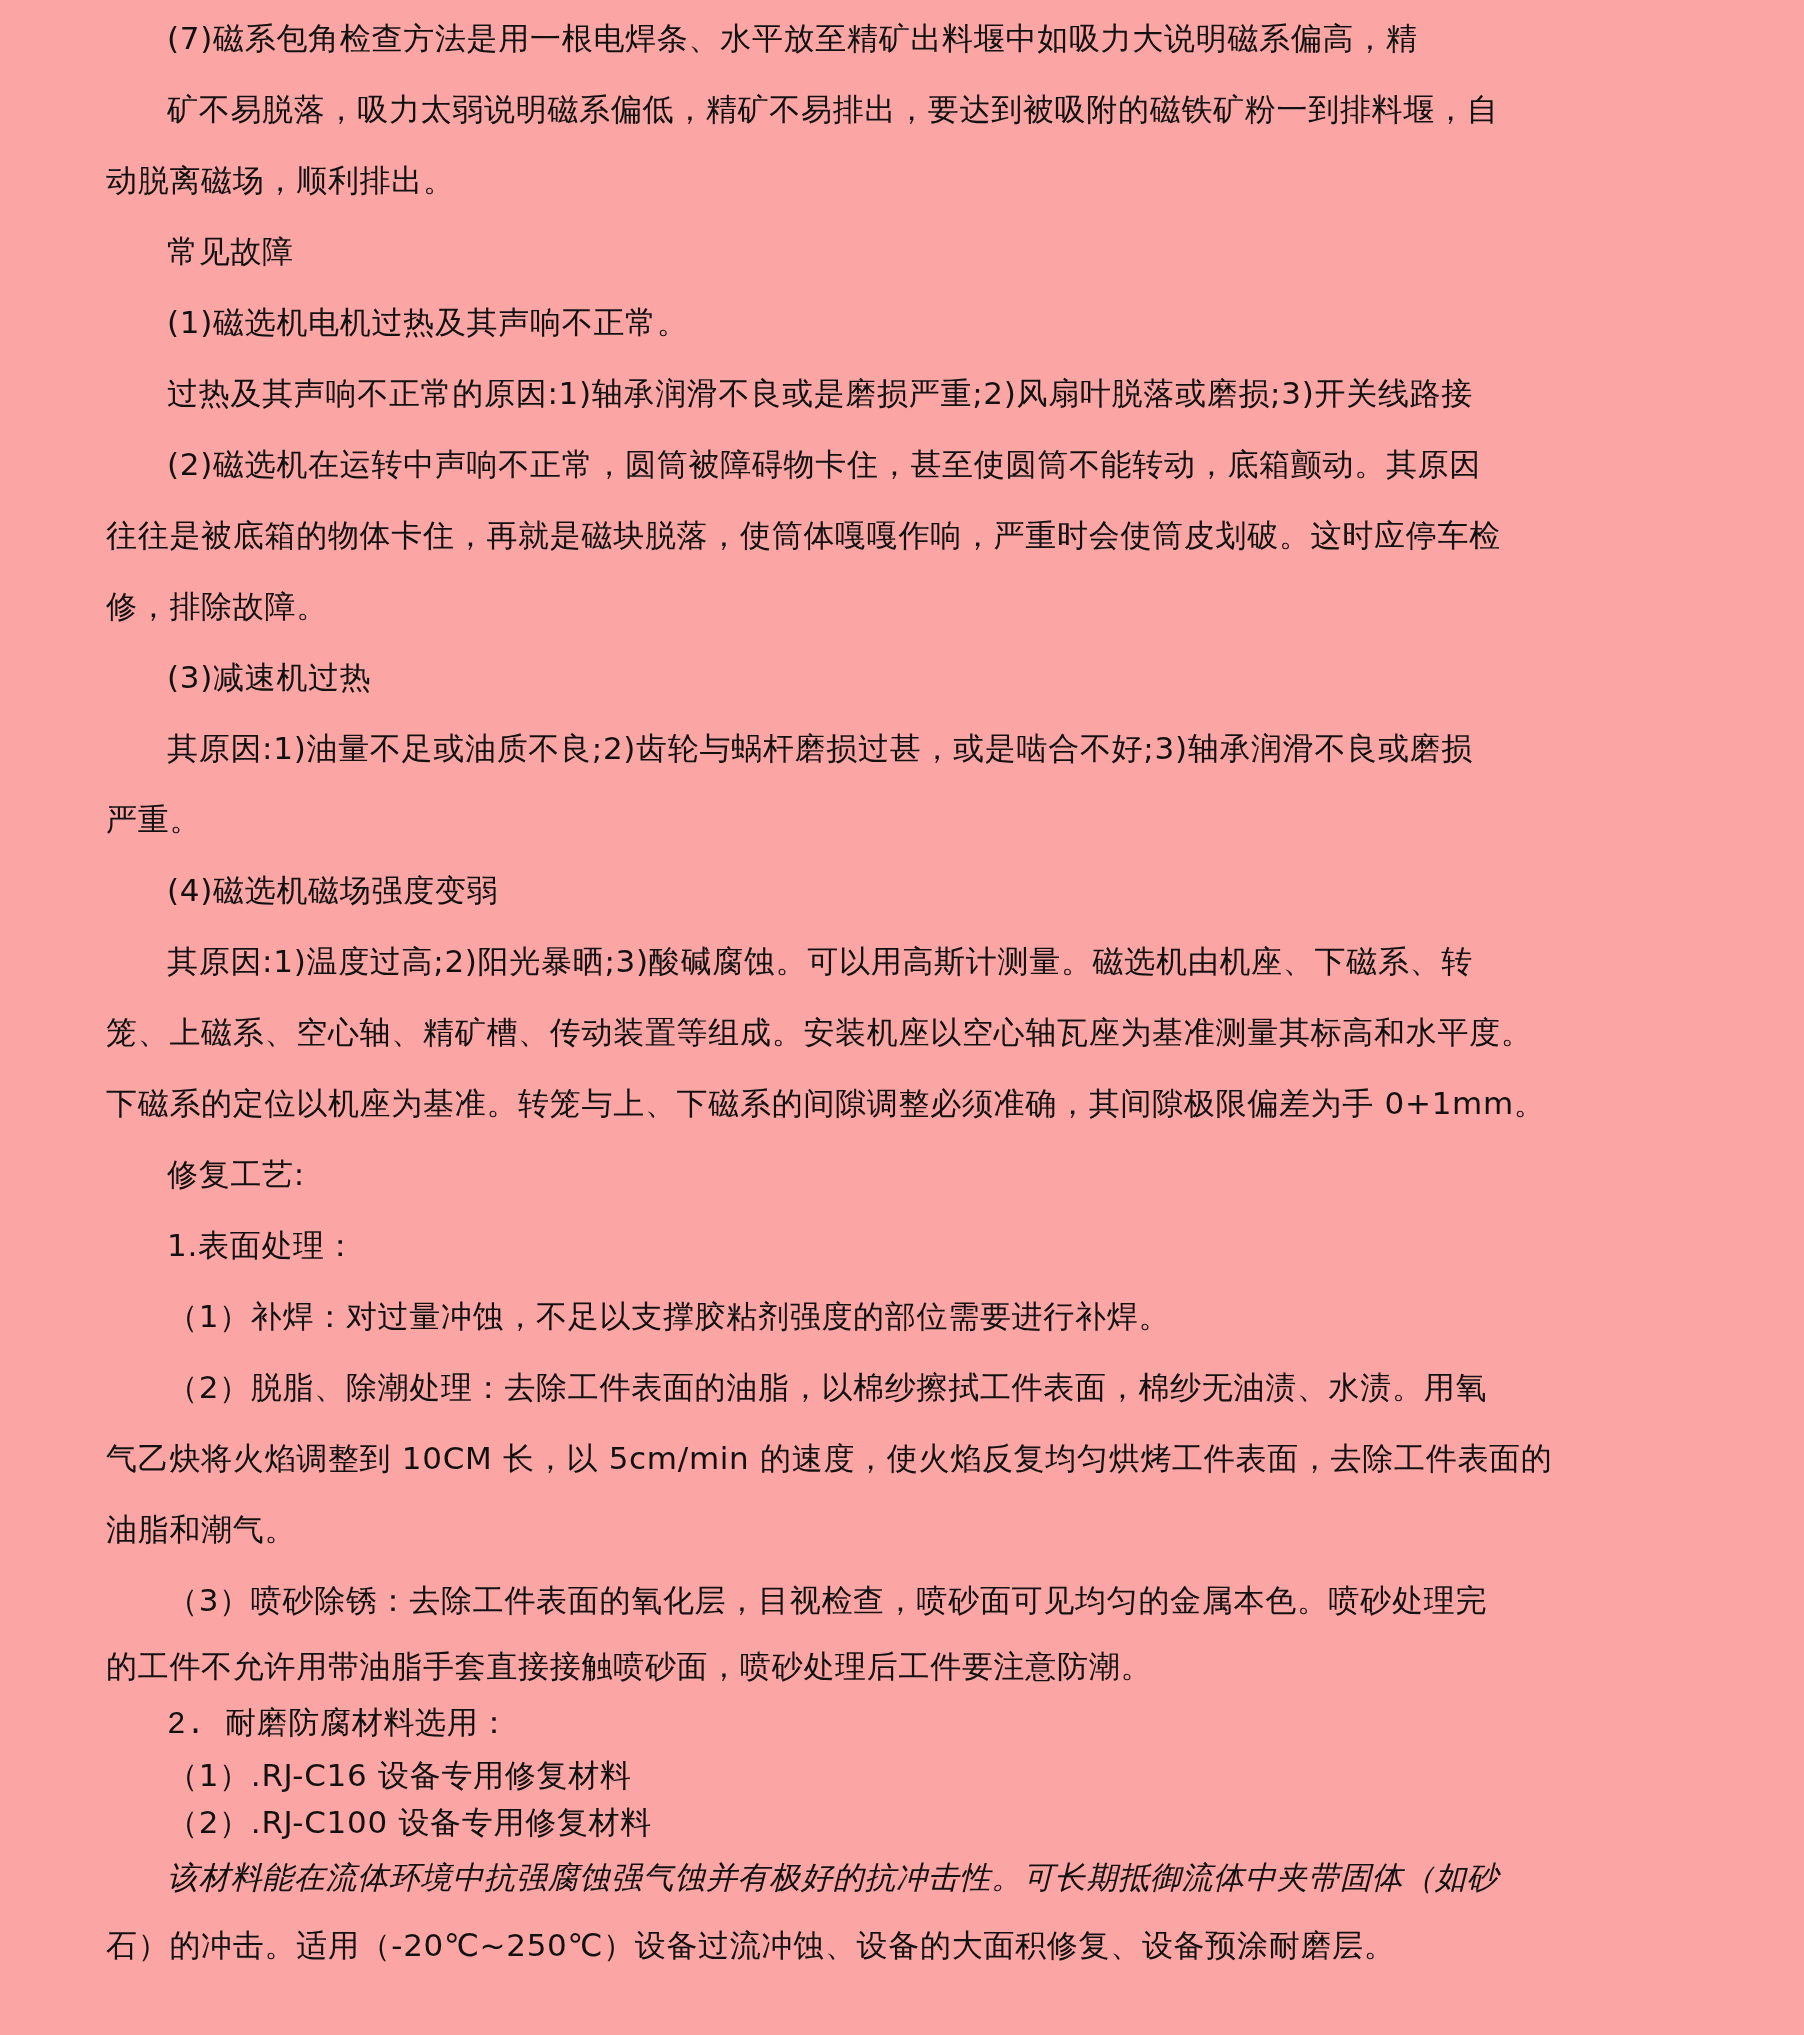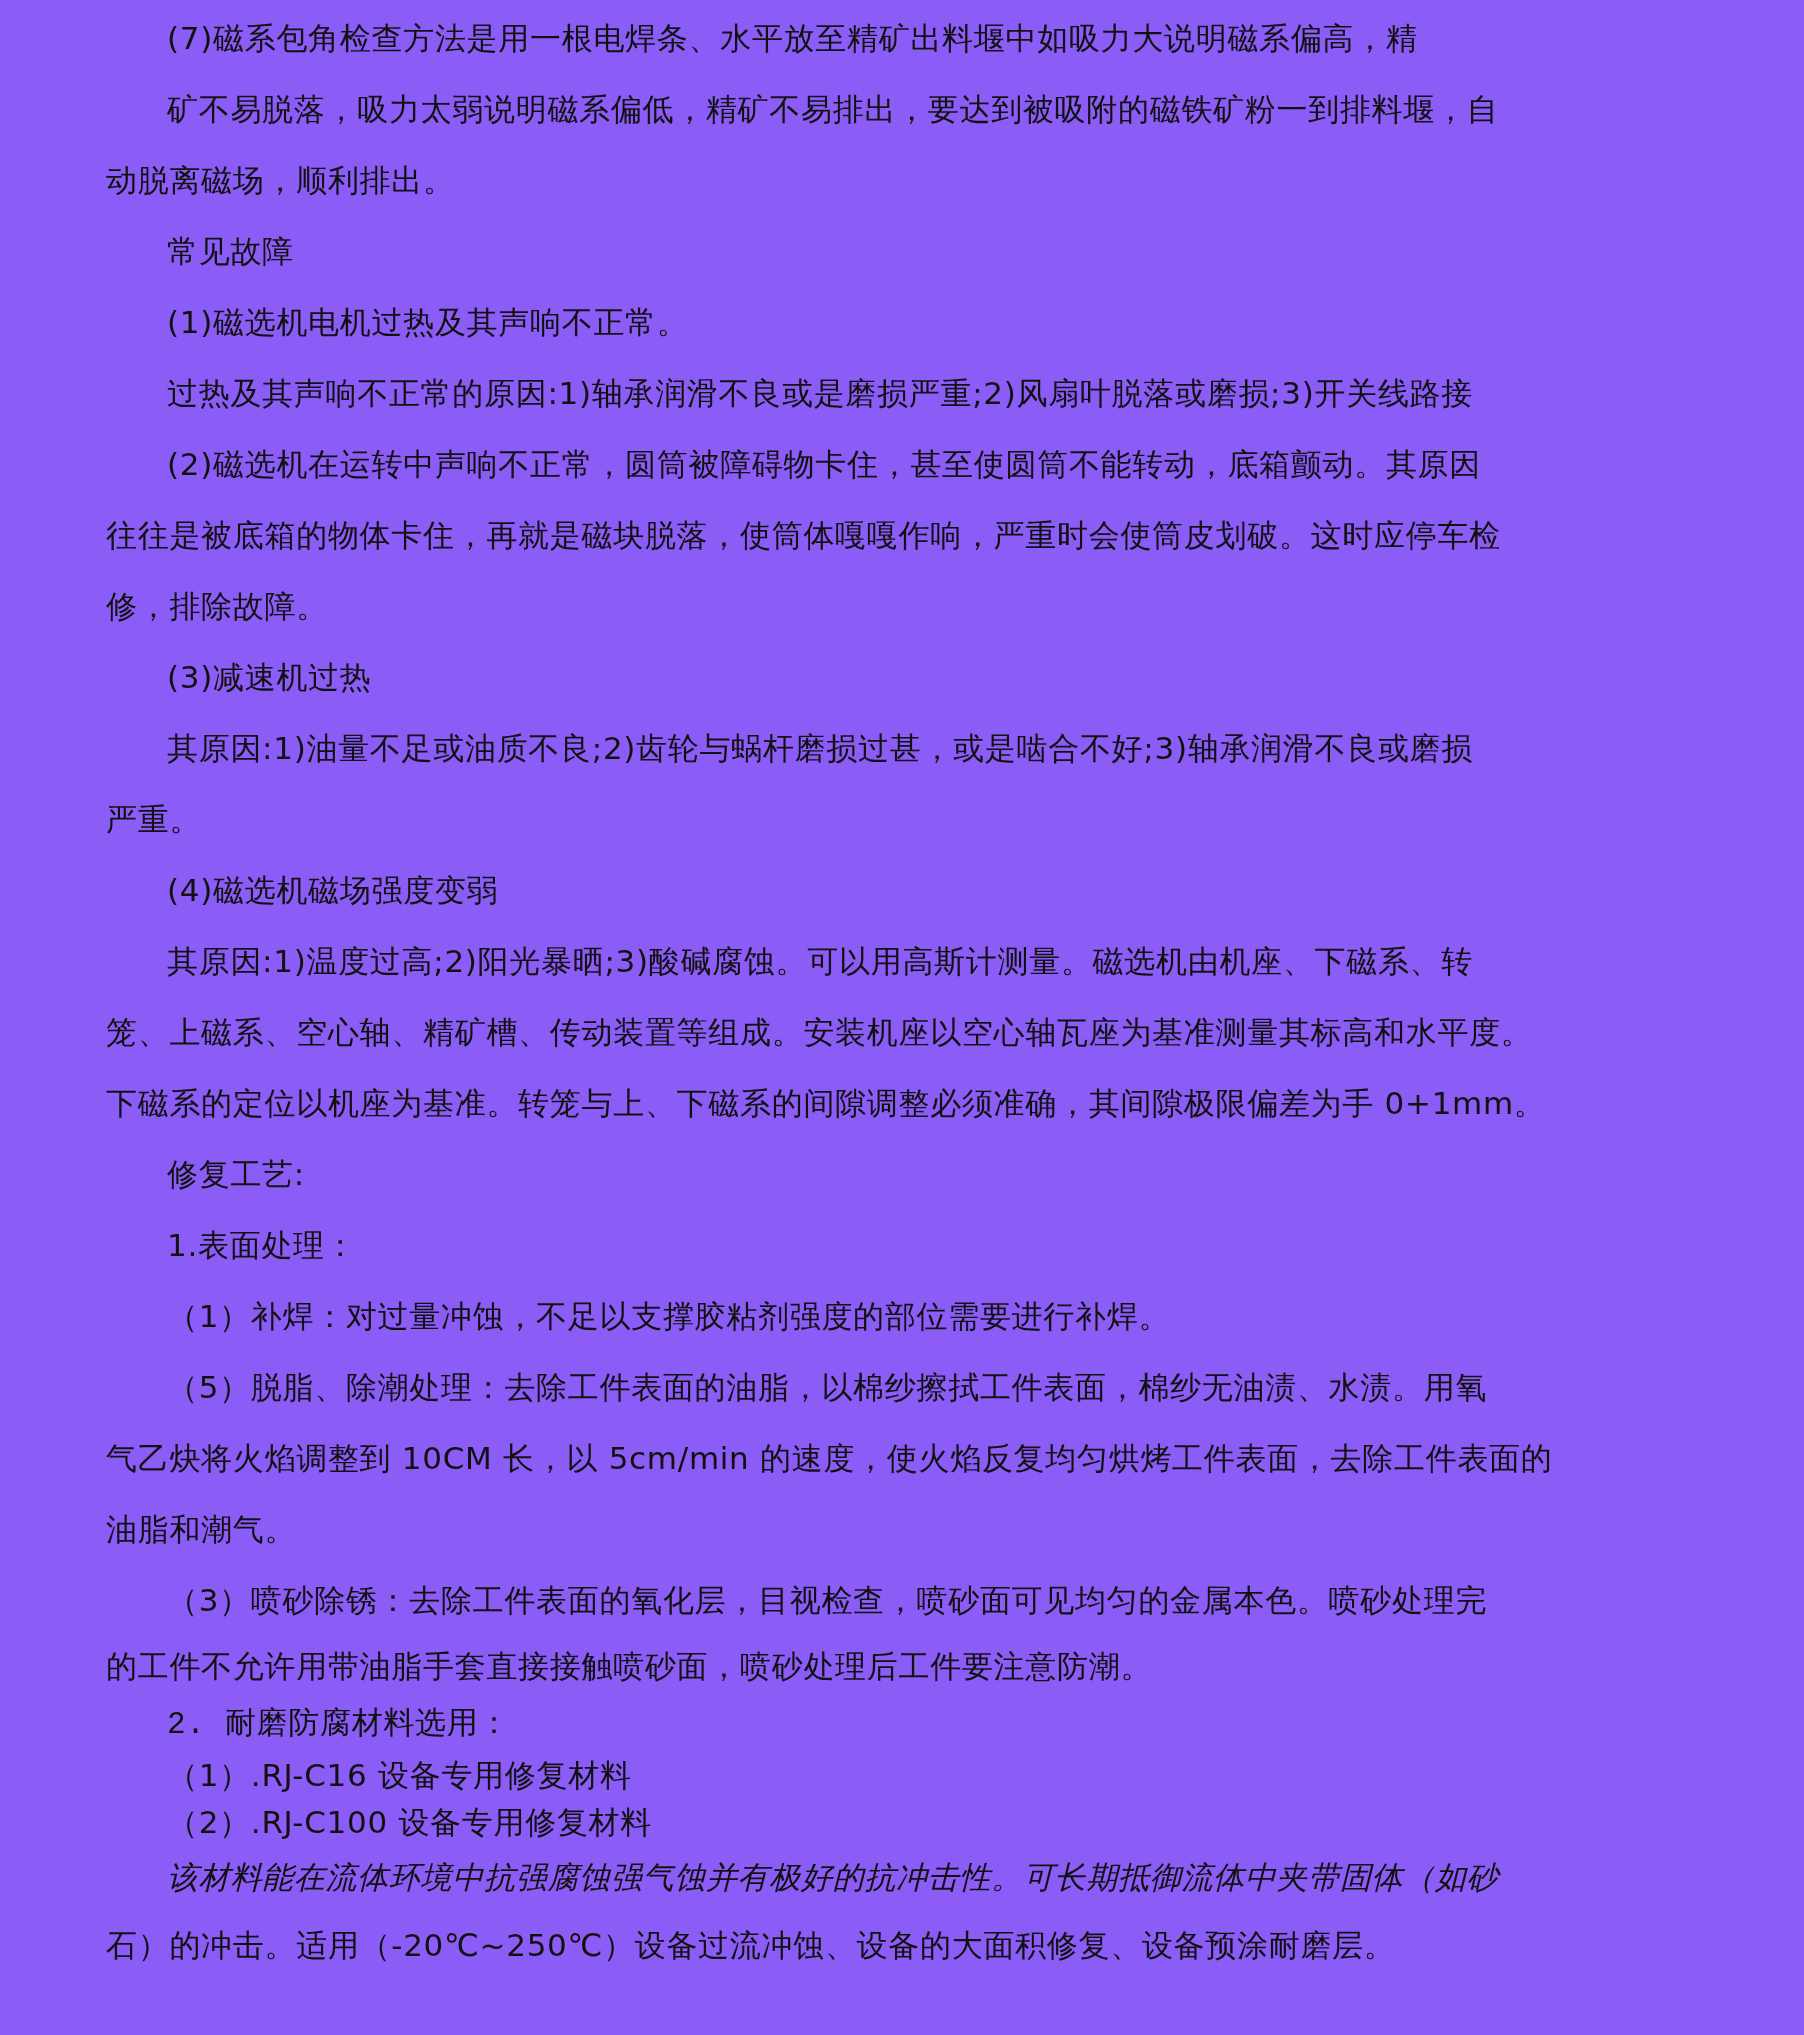--- a/index.html
+++ b/index.html
@@ -12,21 +12,21 @@
     height: 2035px;
     font-family: "DejaVu Sans", "Liberation Sans", sans-serif;
     color: #111111;
     overflow: hidden;
   }
   .page {
     box-sizing: border-box;
     width: 1805px;
     height: 2035px;
     padding: 2.9px 102px 0 106px;
-    background: #8b5cf6;
+    background: #fca5a5;
   }
   .line {
     height: 71px;
     line-height: 71px;
     font-size: 31px;
     white-space: nowrap;
     letter-spacing: 0.7px;
   }
   .indent { text-indent: 61px; }
   .h84  { height: 61px;  line-height: 61px; }
@@ -51,21 +51,21 @@
   <div class="line indent">(3)减速机过热</div>
   <div class="line indent">其原因:1)油量不足或油质不良;2)齿轮与蜗杆磨损过甚，或是啮合不好;3)轴承润滑不良或磨损</div>
   <div class="line">严重。</div>
   <div class="line indent">(4)磁选机磁场强度变弱</div>
   <div class="line indent">其原因:1)温度过高;2)阳光暴晒;3)酸碱腐蚀。可以用高斯计测量。磁选机由机座、下磁系、转</div>
   <div class="line">笼、上磁系、空心轴、精矿槽、传动装置等组成。安装机座以空心轴瓦座为基准测量其标高和水平度。</div>
   <div class="line">下磁系的定位以机座为基准。转笼与上、下磁系的间隙调整必须准确，其间隙极限偏差为手 0+1mm。</div>
   <div class="line indent">修复工艺:</div>
   <div class="line indent">1.表面处理：</div>
   <div class="line indent">（1）补焊：对过量冲蚀，不足以支撑胶粘剂强度的部位需要进行补焊。</div>
-  <div class="line indent">（5）脱脂、除潮处理：去除工件表面的油脂，以棉纱擦拭工件表面，棉纱无油渍、水渍。用氧</div>
+  <div class="line indent">（2）脱脂、除潮处理：去除工件表面的油脂，以棉纱擦拭工件表面，棉纱无油渍、水渍。用氧</div>
   <div class="line">气乙炔将火焰调整到 10CM 长，以 5cm/min 的速度，使火焰反复均匀烘烤工件表面，去除工件表面的</div>
   <div class="line">油脂和潮气。</div>
   <div class="line indent">（3）喷砂除锈：去除工件表面的氧化层，目视检查，喷砂面可见均匀的金属本色。喷砂处理完</div>
   <div class="line h84">的工件不允许用带油脂手套直接接触喷砂面，喷砂处理后工件要注意防潮。</div>
   <div class="line h76 indent">2.  耐磨防腐材料选用：</div>
   <div class="line h64 indent">（1）.RJ-C16 设备专用修复材料</div>
   <div class="line h64 indent">（2）.RJ-C100 设备专用修复材料</div>
   <div class="line h86 indent">该材料能在流体环境中抗强腐蚀强气蚀并有极好的抗冲击性。可长期抵御流体中夹带固体（如砂</div>
   <div class="line h100">石）的冲击。适用（-20℃~250℃）设备过流冲蚀、设备的大面积修复、设备预涂耐磨层。</div>
 </div>

